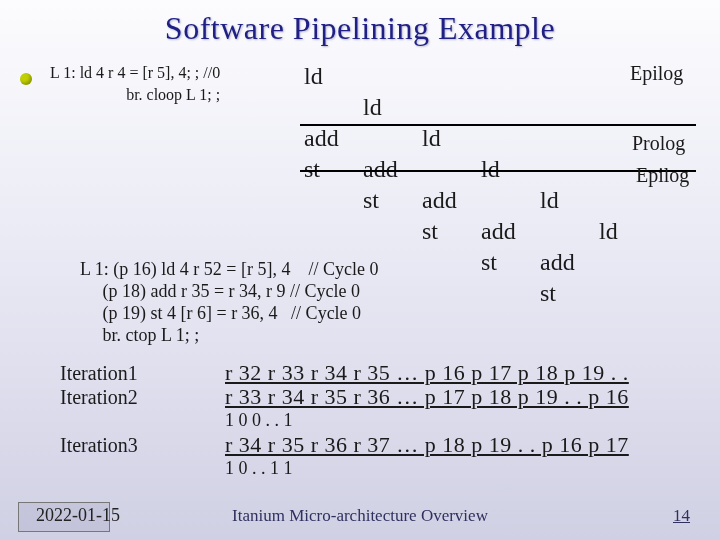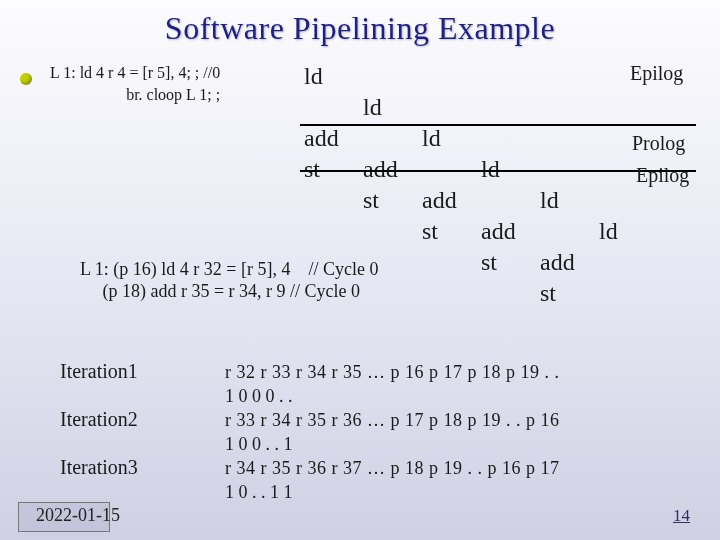--- a/index.html
+++ b/index.html
@@ -82,22 +82,23 @@
   .iters .it-label {
     display: inline-block;
     width: 160px;
   }
   .iters .row {
     height: 24px;
     white-space: nowrap;
   }
   .iters .reg {
     display: inline-block;
-    font-size: 18px;
+    font-size: 22px;
     letter-spacing: 0.5px;
+    text-decoration: underline;
   }
   .iters .vals {
     display: inline-block;
     font-size: 18px;
     position: relative;
   }
   .foot-date {
     position: absolute;
     left: 36px;
     bottom: 14px;
@@ -216,48 +217,47 @@
   </div>
 
   <div class="line" style="left:300px; top:124px; width:396px; height:2px;"></div>
   <div class="line" style="left:300px; top:170px; width:396px; height:2px;"></div>
 
   <div class="lbl" style="left:630px; top:62px;">Epilog</div>
   <div class="lbl" style="left:632px; top:132px;">Prolog</div>
   <div class="lbl" style="left:636px; top:164px;">Epilog</div>
 
   <div class="code2">
-    <div>L 1: (p 16) ld 4 r 32 = [r 5], 4    // Cycle 0</div>
+    <div>L 1: (p 16) ld 4 r 52 = [r 5], 4    // Cycle 0</div>
     <div>     (p 18) add r 35 = r 34, r 9 // Cycle 0</div>
+    <div>     (p 19) st 4 [r 6] = r 36, 4   // Cycle 0</div>
+    <div>     br. ctop L 1; ;</div>
   </div>
 
   <div class="iters">
     <div class="row">
       <span class="it-label">Iteration1</span>
       <span class="reg">r 32 r 33 r 34 r 35 … p 16 p 17 p 18 p 19   . .</span>
     </div>
     <div class="row">
-      <span class="it-label"></span>
-      <span class="vals">                           1     0     0     0    . .</span>
-    </div>
-    <div class="row">
       <span class="it-label">Iteration2</span>
       <span class="reg">r 33 r 34 r 35 r 36 … p 17 p 18 p 19    . .    p 16</span>
     </div>
     <div class="row">
       <span class="it-label"></span>
       <span class="vals">                           1     0     0    . .      1</span>
     </div>
     <div class="row">
       <span class="it-label">Iteration3</span>
       <span class="reg">r 34 r 35 r 36 r 37 … p 18 p 19    . .   p 16  p 17</span>
     </div>
     <div class="row">
       <span class="it-label"></span>
       <span class="vals">                           1     0    . .      1      1</span>
     </div>
   </div>
 
   <div class="foot-box"></div>
   <div class="foot-date">2022-01-15</div>
+  <div class="foot-mid">Itanium Micro-architecture Overview</div>
   <div class="foot-num">14</div>
 
 </div>
 
 </body></html>

